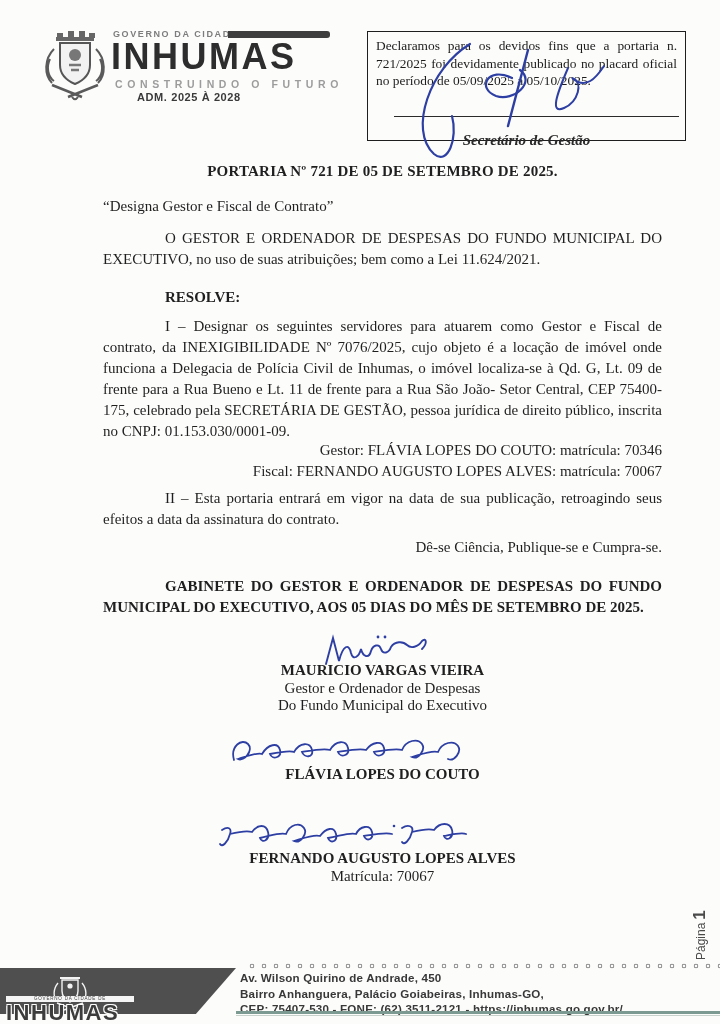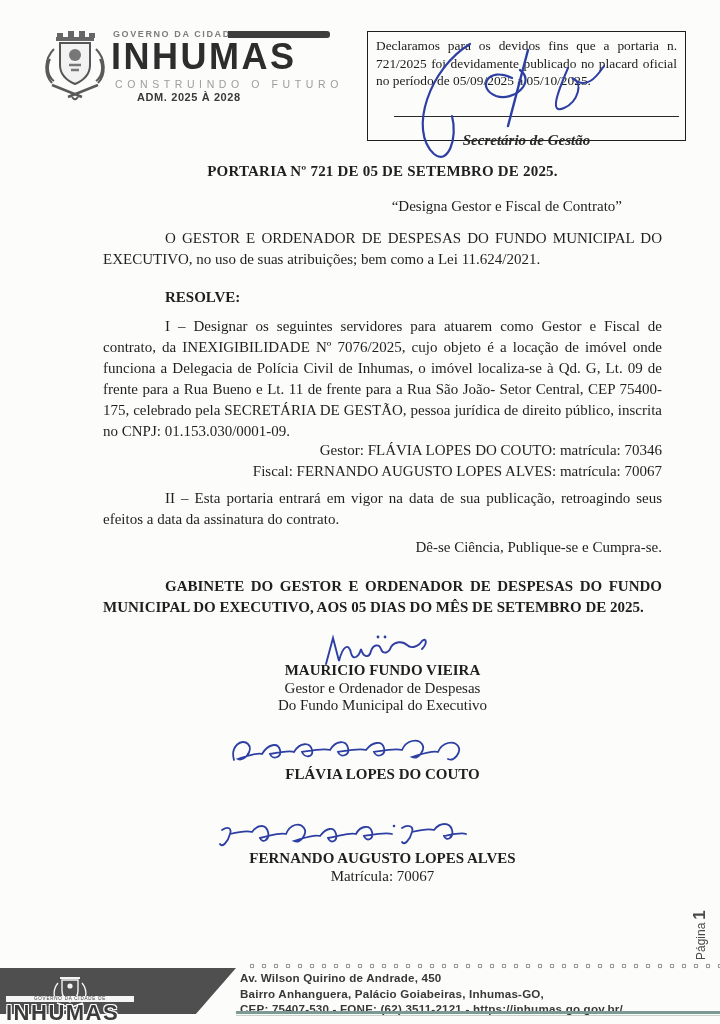--- a/index.html
+++ b/index.html
@@ -11,40 +11,40 @@
   }
   
   .crest { position:absolute; left:42px; top:25px; }
   .logo-small { position:absolute; left:113px; top:29px; font-family:"Liberation Sans",sans-serif;
     font-size:9px; letter-spacing:1.6px; color:#7d7d7d; font-weight:bold; }
   .logo-bar { position:absolute; left:228px; top:31px; width:102px; height:7px;
     background:#3e3e3e; border-radius:0 3px 3px 0; }
   .logo-city { position:absolute; left:111px; top:36px; font-family:"Liberation Sans",sans-serif;
     font-size:36px; font-weight:bold; letter-spacing:2.5px; color:#2d2d2d; }
   .logo-slogan { position:absolute; left:115px; top:78px; font-family:"Liberation Sans",sans-serif;
-    font-size:10.5px; letter-spacing:4.6px; color:#9c9c9c; font-weight:normal; }
+    font-size:10.5px; letter-spacing:4.6px; color:#9c9c9c; font-weight:bold; }
   .logo-adm { position:absolute; left:137px; top:91px; font-family:"Liberation Sans",sans-serif;
     font-size:11px; font-weight:bold; letter-spacing:.6px; color:#3a3a3a; }
   
   .decl-box { position:absolute; left:367px; top:31px; width:319px; height:110px;
     border:1.6px solid #1e1e1e; padding:5px 8px 0 8px; }
   .decl-text { font-size:13.4px; line-height:17.6px; text-align:justify; color:#1c1c1c; }
   .decl-line { position:absolute; left:26px; right:6px; top:84px; border-top:1.4px solid #2a2a2a; }
   .decl-name { position:absolute; left:0; right:0; top:87px; text-align:center;
     font-weight:bold; font-style:italic; font-size:11.6px; letter-spacing:.2px; color:#171717; }
   .decl-role { position:absolute; left:0; right:0; top:100px; text-align:center;
     font-style:italic; font-size:15px; color:#2a2a2a;font-weight:bold; }
   .sig-stroke { fill:none; stroke:#2e3fa3; stroke-linecap:round; }
   
   .doc { position:absolute; left:103px; width:559px; font-size:15px; line-height:21px; }
   .jt { text-align:justify; }
   .ind { text-indent:62px; }
   .b { font-weight:normal; }
   #title { top:161px; text-align:center; font-weight:bold; letter-spacing:.2px; }
-  #quote { top:196px; text-align:right; padding-right:40px; }
+  #quote { top:196px; text-align:left; padding-right:40px; }
   #opening { top:228px; }
   #resolve { top:287px; padding-left:62px; font-weight:bold; text-align:left; }
   #item1 { top:316px; }
   #servidores { top:440px; padding-left:62px; text-align:right; }
   #item2 { top:488px; }
   #closing { top:537px; padding-left:62px; text-align:right; }
   #gabinete { top:576px; font-weight:bold; }
   .center-block { text-align:center; }
   #sig1-name { top:660px; font-weight:bold; }
   #sig1-role1 { top:678px; }
@@ -129,21 +129,21 @@
 
   <div class="doc jt ind" id="item2">II – Esta portaria entrará em vigor na data de sua publicação, retroagindo seus efeitos a data da assinatura do contrato.</div>
   <div class="doc" id="closing">Dê-se Ciência, Publique-se e Cumpra-se.</div>
   <div class="doc jt ind" id="gabinete">GABINETE DO GESTOR E ORDENADOR DE DESPESAS DO FUNDO MUNICIPAL DO EXECUTIVO, AOS 05 DIAS DO MÊS DE SETEMBRO DE 2025.</div>
 
   <svg class="hand" style="left:318px;top:630px;width:116px;height:38px;" viewBox="0 0 116 38">
     <path class="sig-stroke" stroke-width="1.9" d="M8 34 L15 8 L21 31 C25 15 31 13 33 23 C35 31 41 27 43 19 C45 27 51 29 53 21 C55 15 61 13 63 19 C65 25 71 23 73 17 C77 11 85 11 89 15 C93 19 100 17 104 11 C108 7 110 13 104 19"></path>
     <circle cx="60" cy="7" r="1.4" fill="#2e3fa3"></circle>
     <circle cx="67" cy="7" r="1.4" fill="#2e3fa3"></circle>
   </svg>
-  <div class="doc center-block" id="sig1-name">MAURICIO FUNDO VIEIRA</div>
+  <div class="doc center-block" id="sig1-name">MAURICIO VARGAS VIEIRA</div>
   <div class="doc center-block" id="sig1-role1">Gestor e Ordenador de Despesas</div>
   <div class="doc center-block" id="sig1-role2">Do Fundo Municipal do Executivo</div>
 
   <svg class="hand" style="left:228px;top:736px;width:236px;height:30px;" viewBox="0 0 236 30">
     <path class="sig-stroke" stroke-width="1.8" d="M6 24 C 2 10 14 2 20 8 C 26 14 16 26 10 23 C 20 20 30 16 34 18 C 40 8 50 6 52 14 C 54 22 44 24 42 18 C 52 16 62 14 66 16 C 72 6 82 6 84 14 C 86 22 76 22 74 16 C 86 14 96 12 102 14 C 108 4 118 4 120 12 C 122 20 112 22 110 16 C 122 14 132 12 138 14 C 144 6 154 4 156 12 C 158 20 148 22 146 16 C 158 14 168 12 174 14 C 178 4 190 2 194 8 C 198 14 190 24 184 21 C 194 18 204 14 210 16 C 214 6 226 4 230 10 C 234 16 226 26 220 23"></path>
   </svg>
   <div class="doc center-block" id="sig2-name">FLÁVIA LOPES DO COUTO</div>
 
   <svg class="hand" style="left:214px;top:820px;width:256px;height:34px;" viewBox="0 0 256 34">
     <path class="sig-stroke" stroke-width="1.8" d="M8 10 C 14 6 18 8 16 14 C 14 22 8 28 6 24 M16 14 C 24 12 32 10 38 12 C 44 4 52 4 54 12 C 56 20 48 24 46 18 C 56 16 66 12 72 14 C 76 4 86 2 90 8 C 94 14 86 24 80 21 C 90 18 100 14 106 16 C 112 8 120 6 122 14 C 124 22 116 24 114 18 C 126 16 136 12 142 14 C 146 6 156 4 158 12 C 160 20 152 22 150 16 C 162 14 172 12 178 14 M188 8 C 194 4 200 6 198 12 C 196 20 190 26 188 22 M198 12 C 206 10 214 8 220 10 C 226 2 236 2 238 10 C 240 18 232 22 230 16 C 240 14 248 12 252 14"></path>

